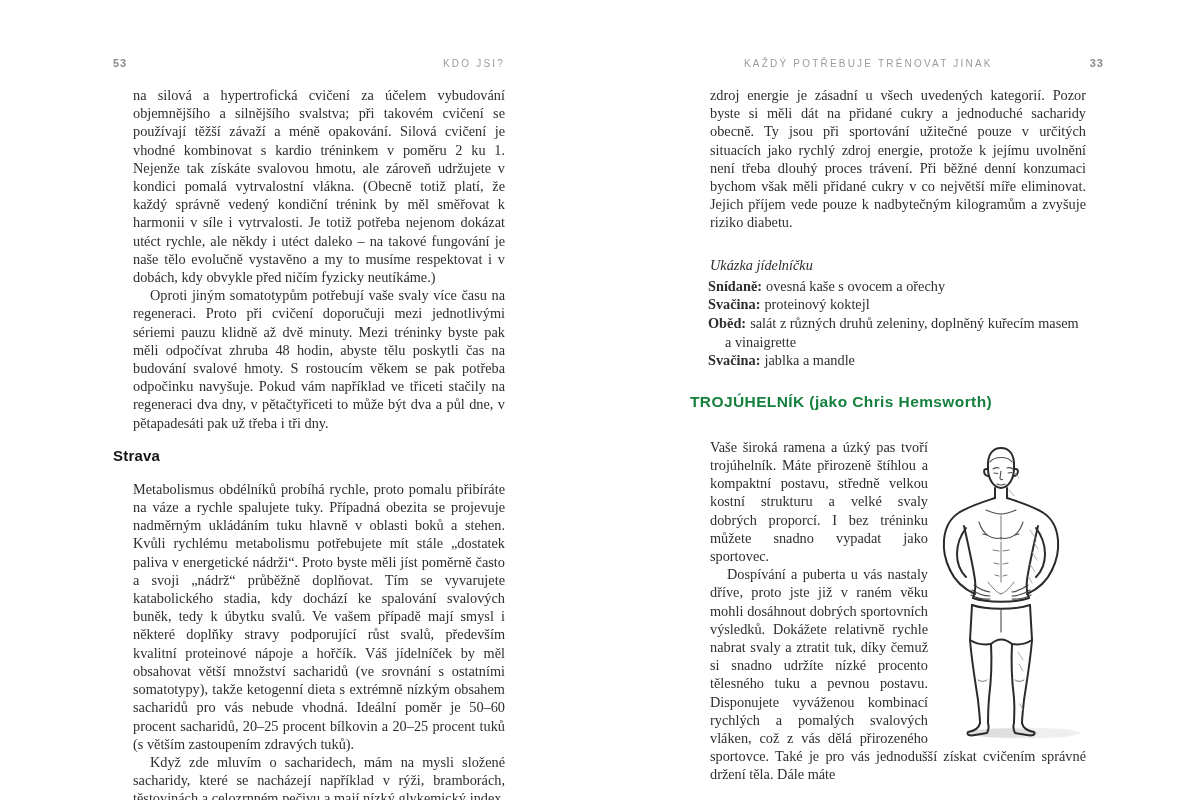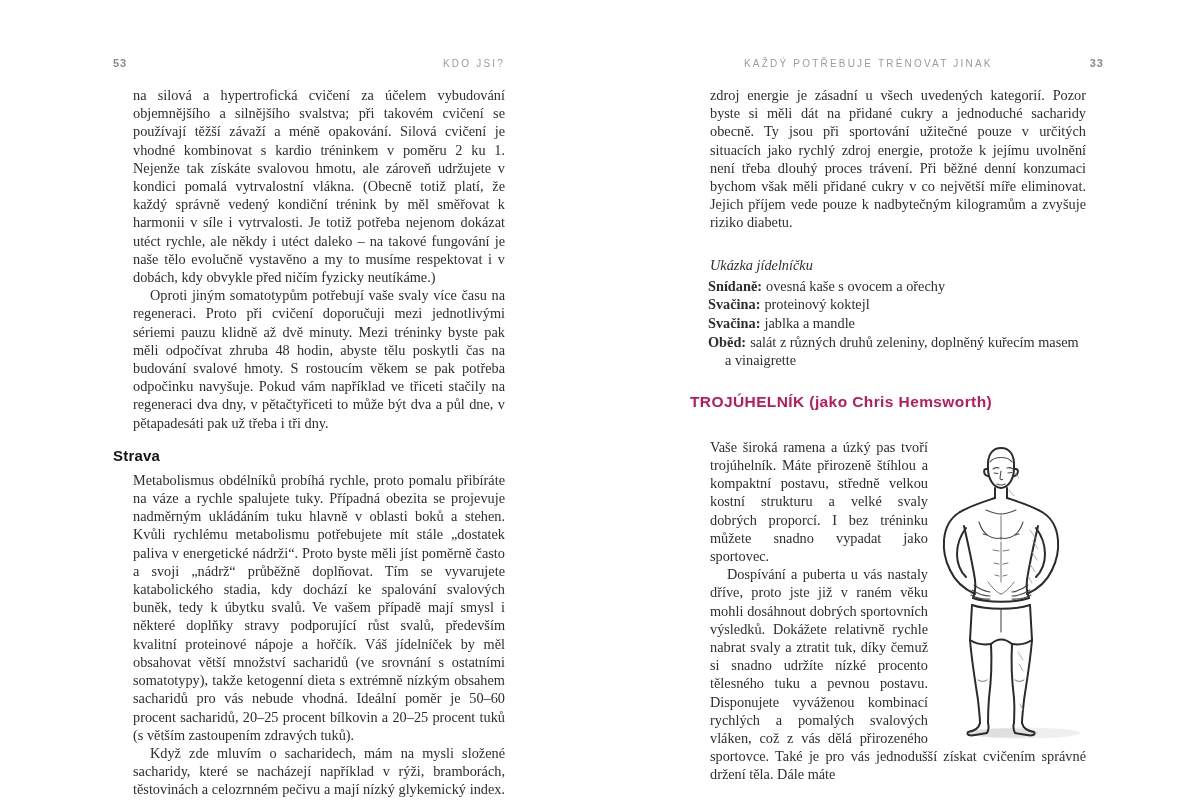--- a/index.html
+++ b/index.html
@@ -14,22 +14,22 @@
   .page-num { font-family: "Liberation Sans", sans-serif; font-size: 11px; font-weight: 700; color: #8a8a8a; letter-spacing: 1px; }
 
   
   .col { position: absolute; top: 86px; }
   .col-left  { left: 113px; width: 392px; }
   .col-right { left: 690px; width: 396px; }
 
   .col p { font-size: 14.3px; line-height: 18.2px; text-align: justify; hyphens: auto; margin-left: 20px; -webkit-hyphens: auto; }
   p.indent { text-indent: 17px; }
 
-  h3.subhead { font-family: "Liberation Sans", sans-serif; font-weight: 700; font-size: 15px; color: #141414; margin: 15px 0 7px 0; letter-spacing: 0.2px; }
-  h2.sectionhead { font-family: "Liberation Sans", sans-serif; font-weight: 700; font-size: 15.5px; color: #be185d; letter-spacing: 0.4px; margin: 23px 0 27px 0; }
+  h3.subhead { font-family: "Liberation Sans", sans-serif; font-weight: 700; font-size: 15px; color: #141414; margin: 15px 0 16px 0; letter-spacing: 0.2px; }
+  h2.sectionhead { font-family: "Liberation Sans", sans-serif; font-weight: 700; font-size: 15.5px; color: #15803d; letter-spacing: 0.4px; margin: 23px 0 27px 0; }
 
   
   .menu-title { font-style: italic; margin-top: 24px !important; text-align: left !important; }
   .menu { margin-top: 3px; }
   .menu-item { font-size: 14.3px; line-height: 18.6px; padding-left: 35px; text-indent: -17px; }
   .menu-item b { font-weight: 700; margin-right: 4px; }
 
   
   .triangle-section { overflow: visible; }
   .figure-box { float: right; width: 150px; height: 300px; margin: 4px 0 0 8px; }
@@ -65,24 +65,24 @@
 
   <p class="menu-title">Ukázka jídelníčku</p>
   <div class="menu">
     <div class="menu-item">
       <b>Snídaně:</b><span>ovesná kaše s ovocem a ořechy</span>
     </div>
     <div class="menu-item">
       <b>Svačina:</b><span>proteinový koktejl</span>
     </div>
     <div class="menu-item">
-      <b>Svačina:</b><span>jablka a mandle</span>
+      <b>Oběd:</b><span>salát z různých druhů zeleniny, doplněný kuřecím masem a vinaigrette</span>
     </div>
     <div class="menu-item">
-      <b>Oběd:</b><span>salát z různých druhů zeleniny, doplněný kuřecím masem a vinaigrette</span>
+      <b>Svačina:</b><span>jablka a mandle</span>
     </div>
   </div>
 
   <h2 class="sectionhead">TROJÚHELNÍK (jako Chris Hemsworth)</h2>
 
   <div class="triangle-section">
     <div class="figure-box">
       <svg viewBox="0 0 150 300" xmlns="http://www.w3.org/2000/svg">
 
         <ellipse cx="88" cy="291" rx="56" ry="5.5" fill="#dcdcdc" opacity="0.45"></ellipse>

